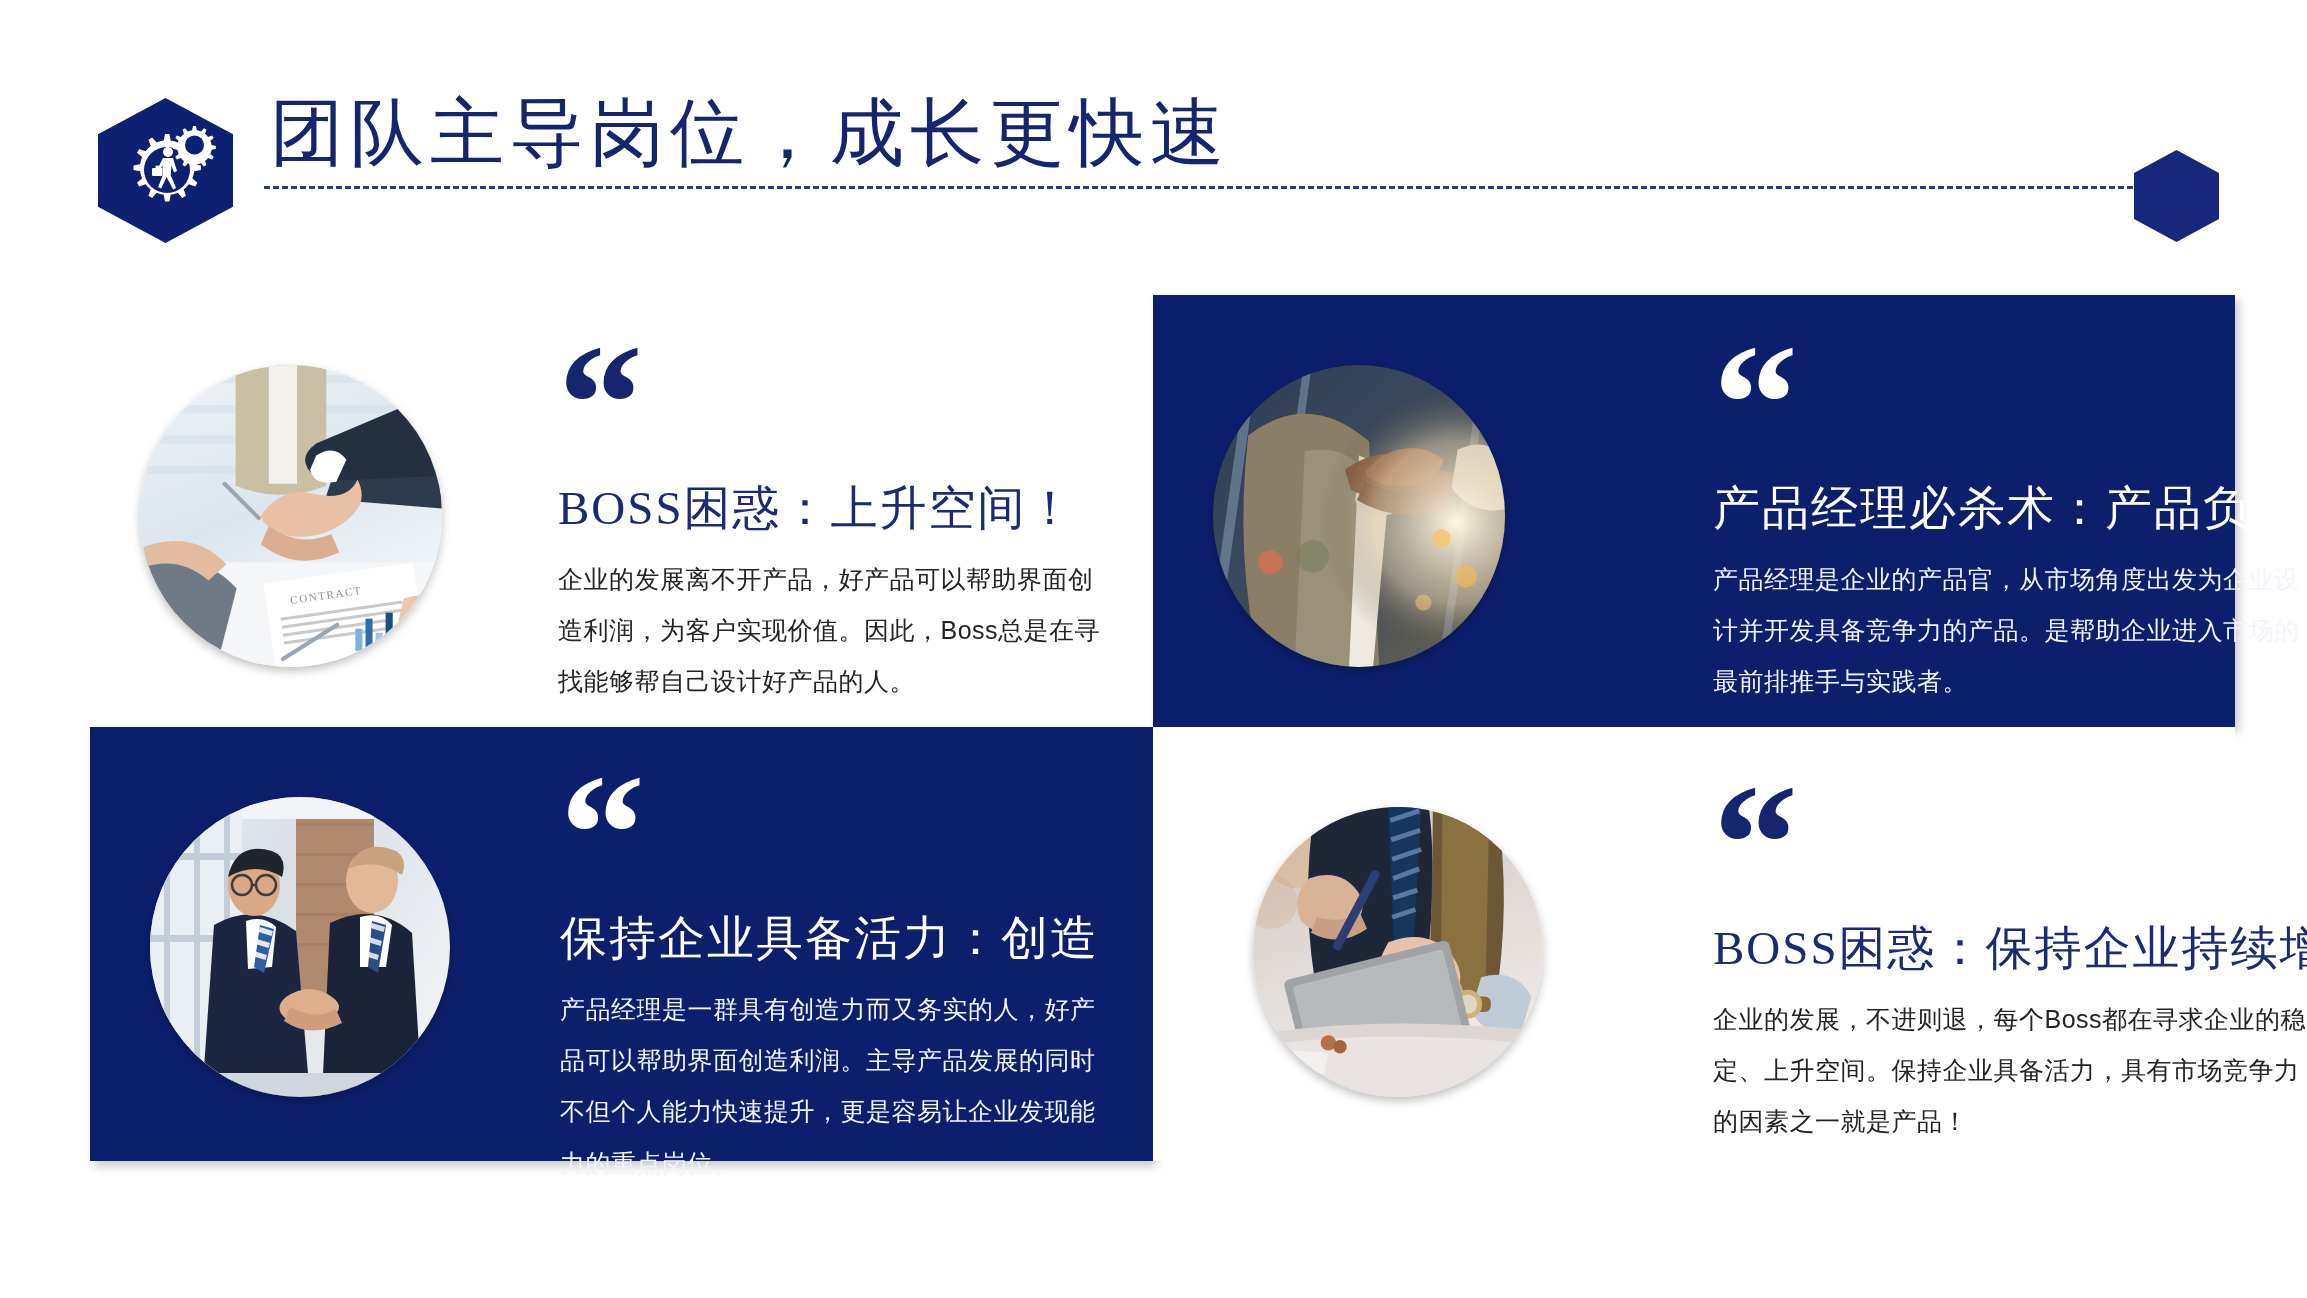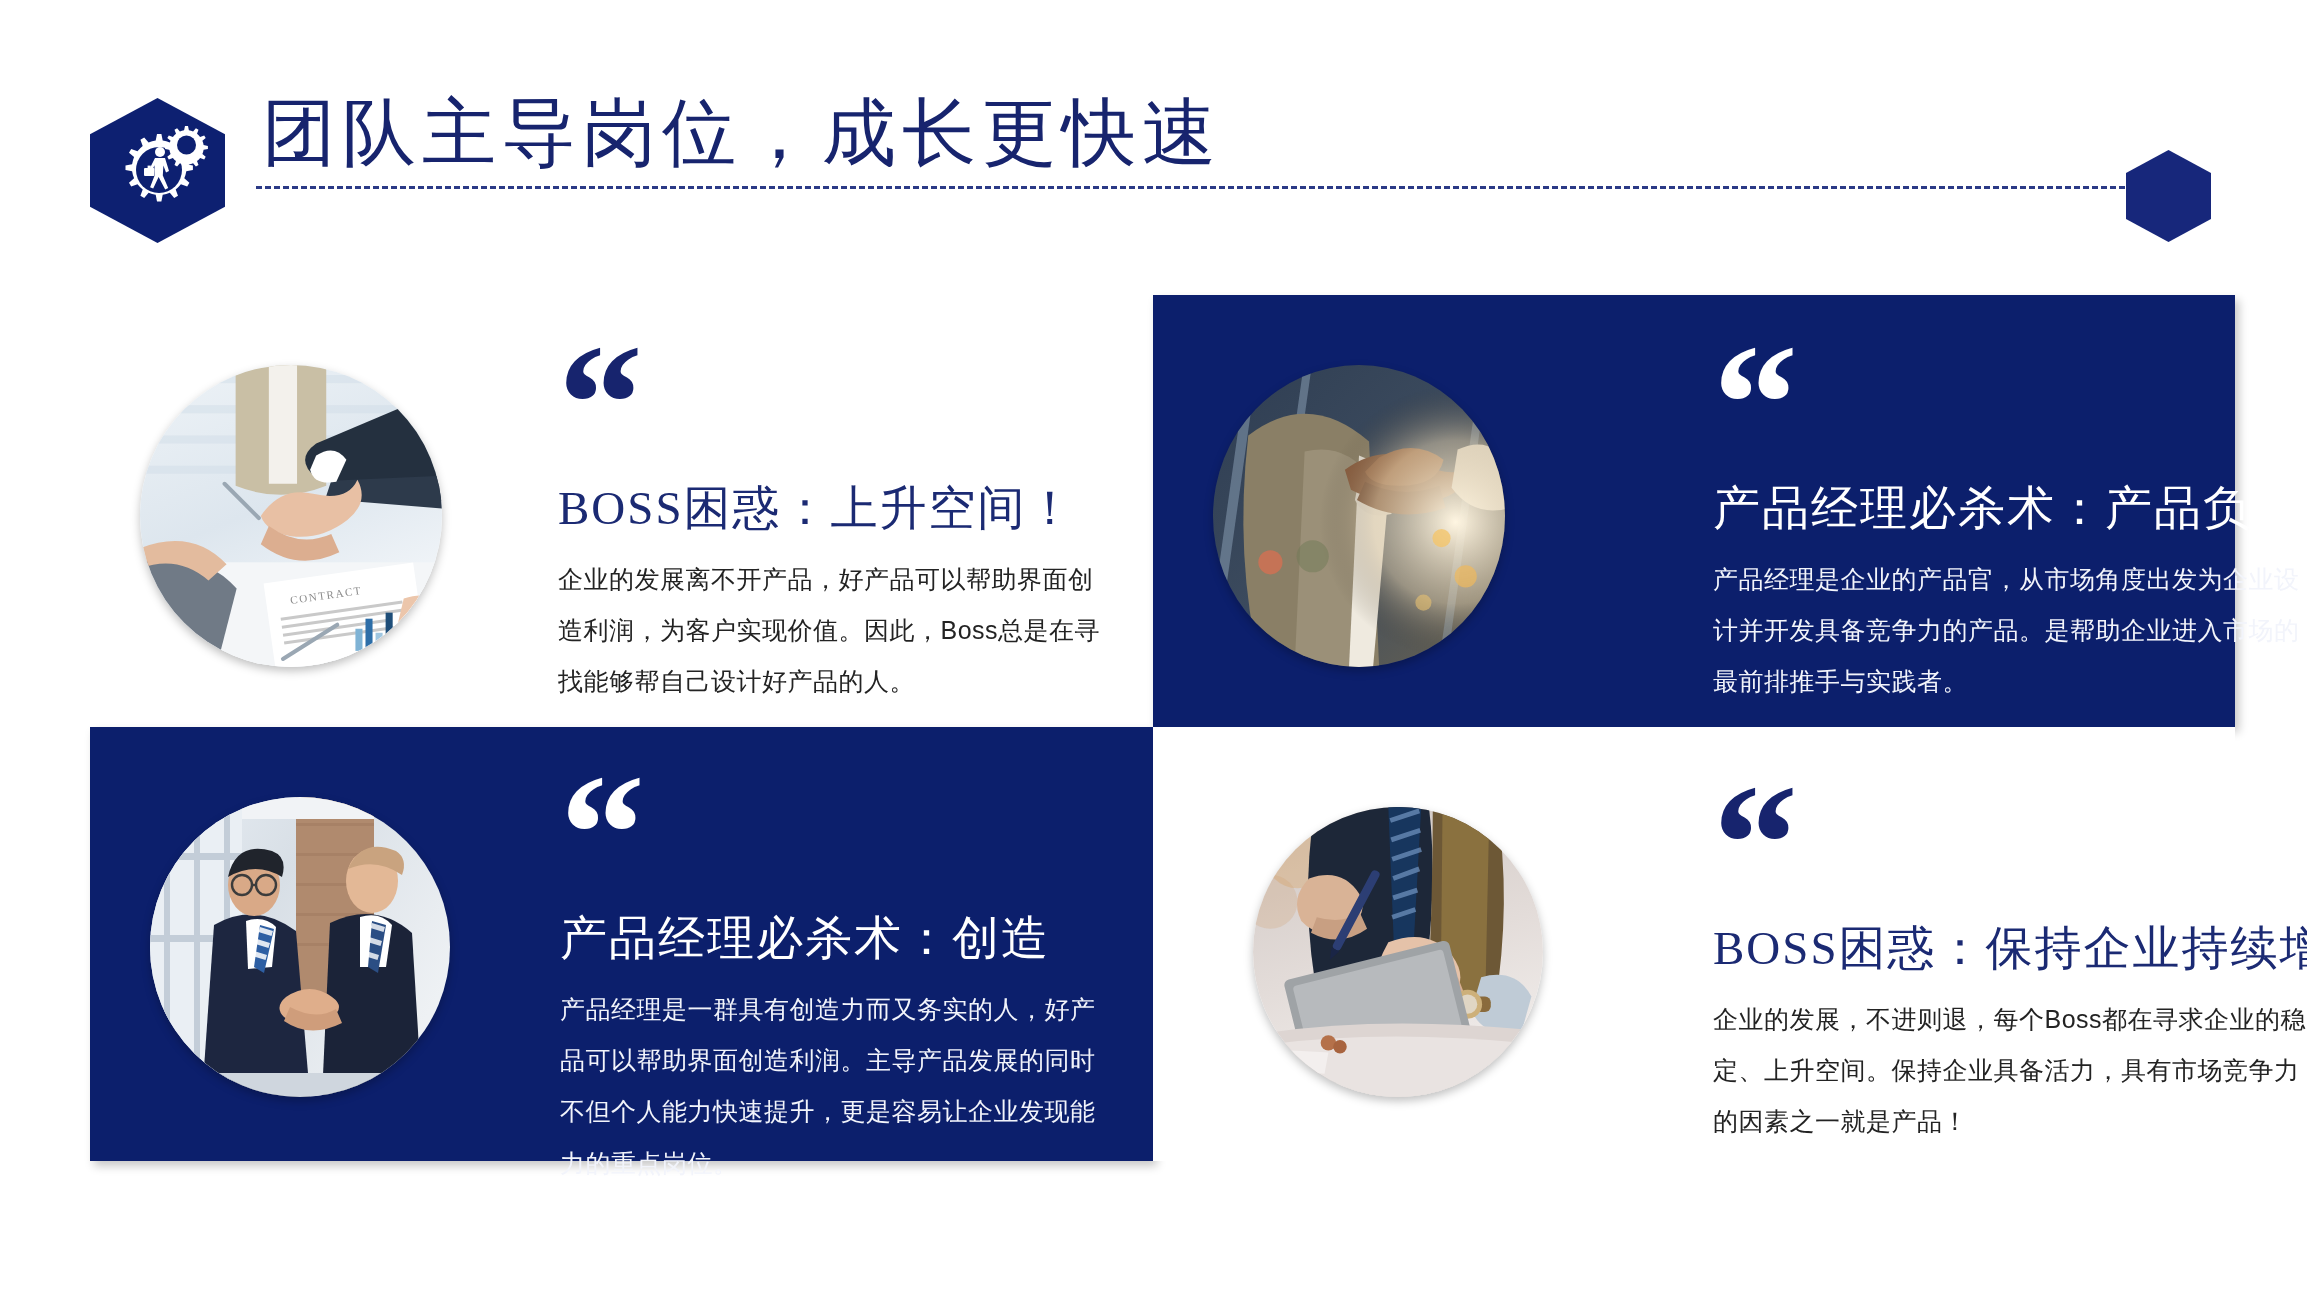--- a/index.html
+++ b/index.html
@@ -15,21 +15,21 @@
   #slide {
     position: relative;
     width: 2307px;
     height: 1298px;
     background: #ffffff;
   }
 
   
   #header {
     position: absolute;
-    left: 0; top: 0;
+    left: 8px; top: 0;
     width: 1988px;
     height: 280px;
   }
 
   .hex-logo {
     position: absolute;
     left: 90px;
     top: 98px;
     width: 135px;
     height: 145px;
@@ -368,21 +368,21 @@
 
           <path d="M136 200 q24-16 46 0 q14 10 0 20 q-26 16 -48 0 q-10-10 2-20 z" fill="#dfae8b"></path>
           <path d="M140 210 q26 14 46 2 l6 14 q-32 16 -58-2 z" fill="#cf9d7b"></path>
 
           <rect x="0" y="276" width="300" height="24" fill="#cfd6de"></rect>
         </svg>
       </div>
 
       <div class="txt">
         <span class="quote-mark">“</span>
-        <div class="card-title">产品经理必杀术：创造</div>
+        <div class="card-title">保持企业具备活力：创造</div>
         <div class="card-body">产品经理是一群具有创造力而又务实的人，好产品可以帮助界面创造利润。主导产品发展的同时不但个人能力快速提升，更是容易让企业发现能力的重点岗位。</div>
       </div>
     </div>
   </div>
 
   <div class="card light" id="card-4">
     <div class="card-inner">
       <div class="photo">
         <svg viewBox="0 0 300 300" preserveAspectRatio="xMidYMid slice" aria-hidden="true">
           <defs>

